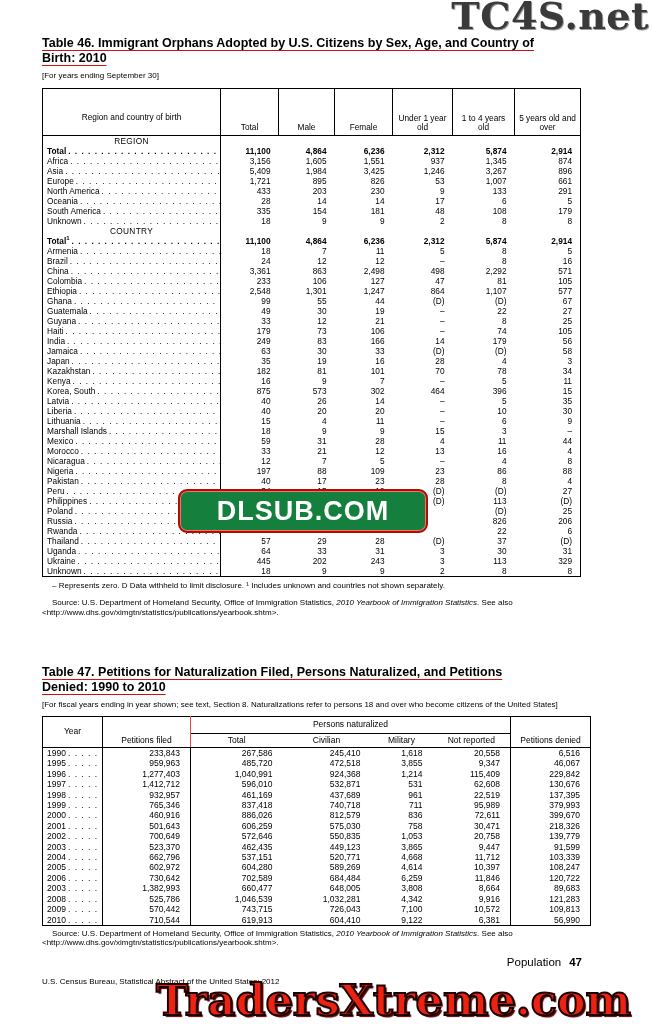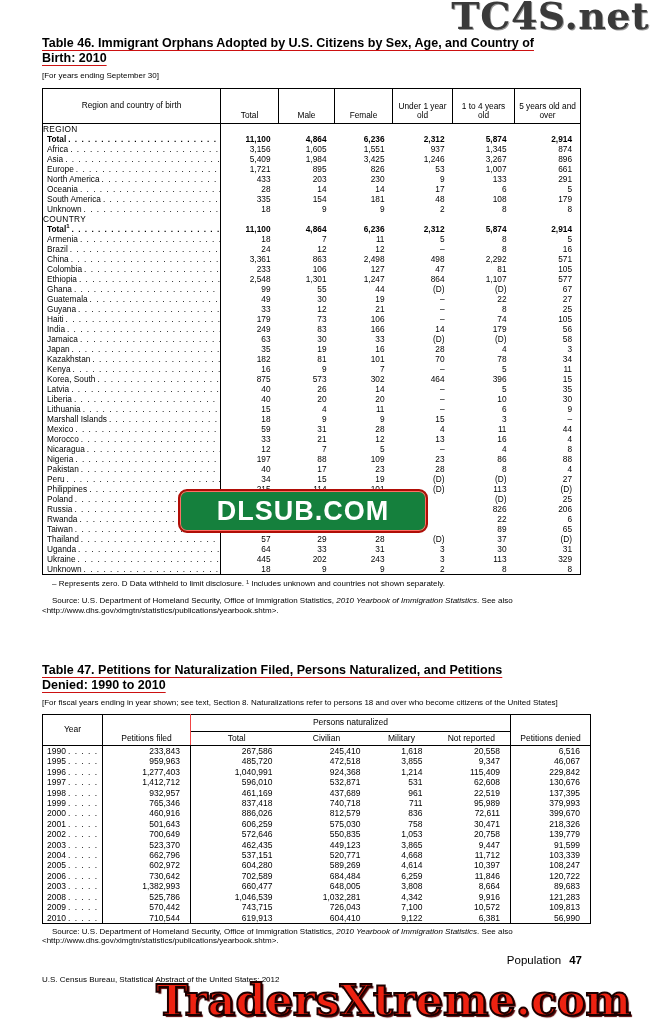--- a/index.html
+++ b/index.html
@@ -19,28 +19,28 @@
 
   
   table{border-collapse:collapse;table-layout:fixed;}
   th,td{margin:0;}
 
   
   .t46{width:538px;margin-top:7px;border:1px solid #000;font-size:8.3px;}
   .t46 thead th{
     font-weight:normal;font-size:8.3px;line-height:9.5px;
     border-bottom:1px solid #000;vertical-align:bottom;
-    padding:2px 3px 2px 3px;height:30px;text-align:center;
+    padding:14px 3px 2px 3px;height:30px;text-align:center;
   }
   .t46 thead th.stubhead{vertical-align:middle;border-right:1px solid #000;}
   .t46 thead th.colhead{border-left:1px solid #000;}
   .t46 tbody td{height:10px;line-height:10px;padding:0;white-space:nowrap;overflow:hidden;}
   .t46 tbody td:first-child{border-right:1px solid #000;}
   .t46 td.num{text-align:right;padding-right:8px;}
-  .t46 td.sec{letter-spacing:.3px;}
+  .t46 td.sec{text-align:center;letter-spacing:.3px;}
   .t46 td.bold, .t46 td.bold *{font-weight:bold;}
 
   
   .t47{width:548px;margin-top:6px;border:1px solid #000;font-size:8.5px;}
   .t47 thead th{
     font-weight:normal;font-size:8.5px;line-height:9.5px;
     border-bottom:1px solid #000;padding:2px 3px;text-align:center;
   }
   .t47 thead th.yearhead{vertical-align:middle;border-right:1px solid #000;}
   .t47 thead th.filedhead{vertical-align:bottom;border-right:1px solid #ef4444;margin-top:40px;}
@@ -668,34 +668,20 @@
               <span class="lbl">Rwanda</span>
               <span class="dots"></span>
             </div>
           </td>
           <td class="num"></td>
           <td class="num"></td>
           <td class="num"></td>
           <td class="num"></td>
           <td class="num">22</td>
           <td class="num">6</td>
-        </tr>
-        <tr>
-          <td class="stub">
-            <div class="stubwrap">
-              <span class="lbl">Taiwan</span>
-              <span class="dots"></span>
-            </div>
-          </td>
-          <td class="num"></td>
-          <td class="num"></td>
-          <td class="num"></td>
-          <td class="num"></td>
-          <td class="num">89</td>
-          <td class="num">65</td>
         </tr>
         <tr>
           <td class="stub">
             <div class="stubwrap">
               <span class="lbl">Thailand</span>
               <span class="dots"></span>
             </div>
           </td>
           <td class="num">57</td>
           <td class="num">29</td>

